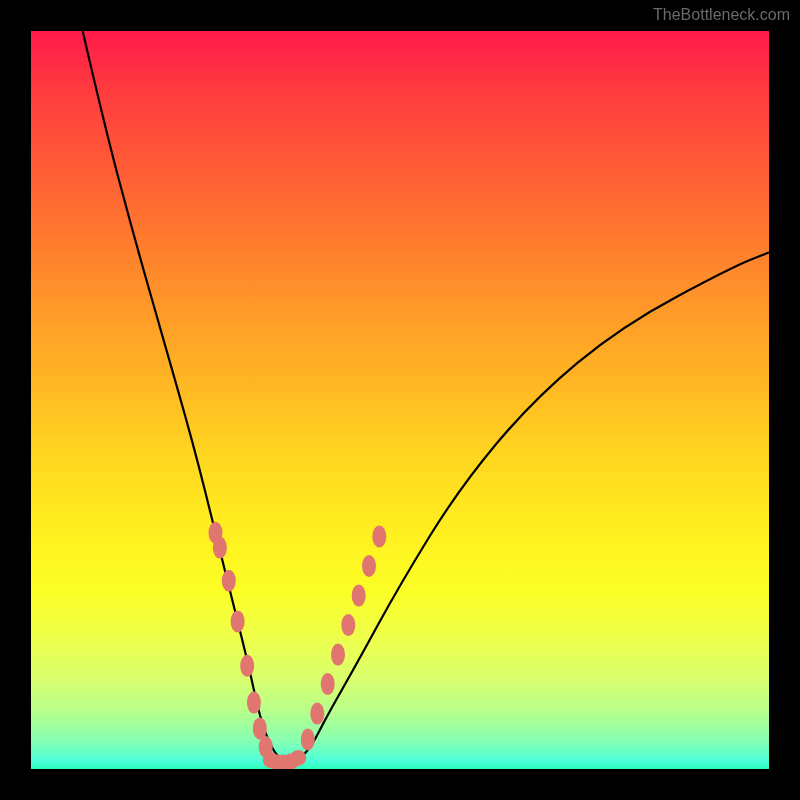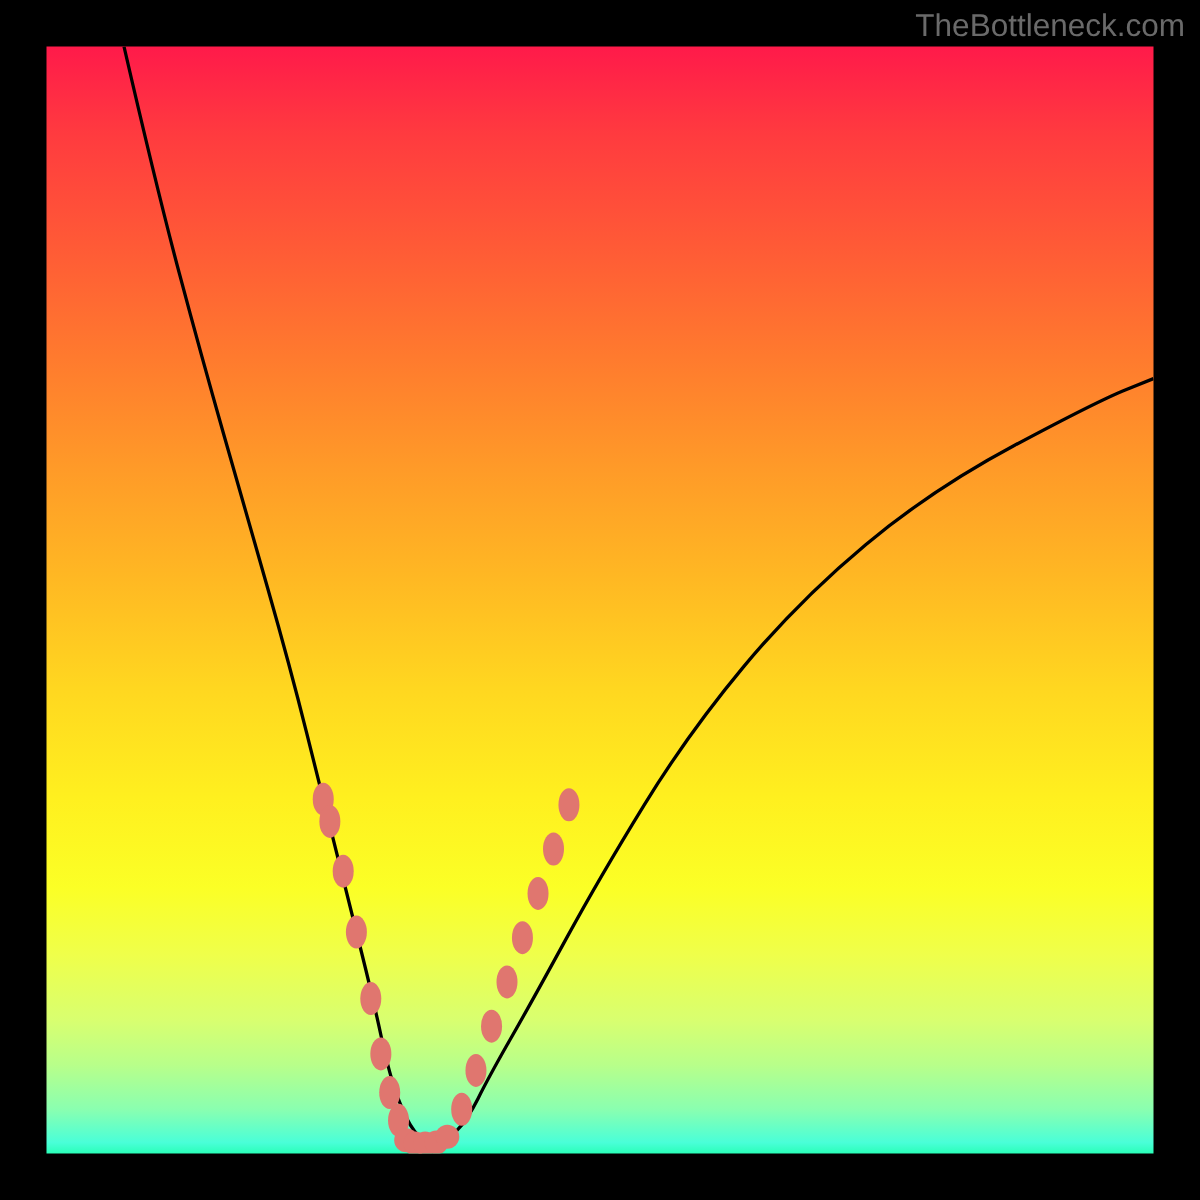--- a/index.html
+++ b/index.html
@@ -33,21 +33,21 @@
       #8affb0 96%,
       #4affd8 99%,
       #2affb8 100%
     );
   }
   .watermark {
     position: absolute;
     top: 6px;
     right: 10px;
     color: #6a6a6a;
-    font-size: 21px;
+    font-size: 16px;
     font-weight: 500;
     z-index: 10;
   }
   svg.curve {
     position: absolute;
     left: 0;
     top: 0;
     width: 738px;
     height: 738px;
   }

